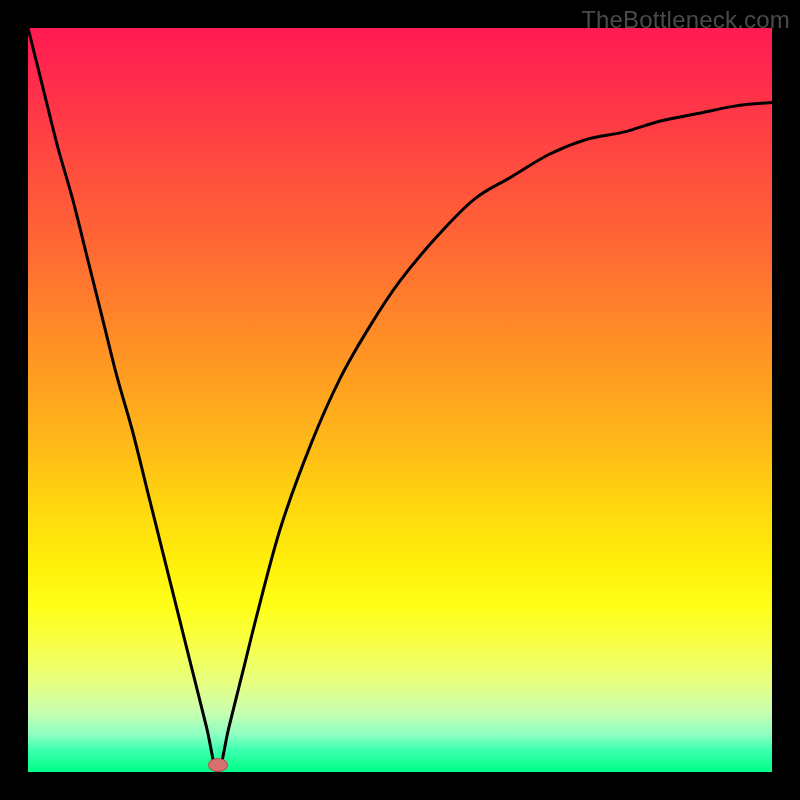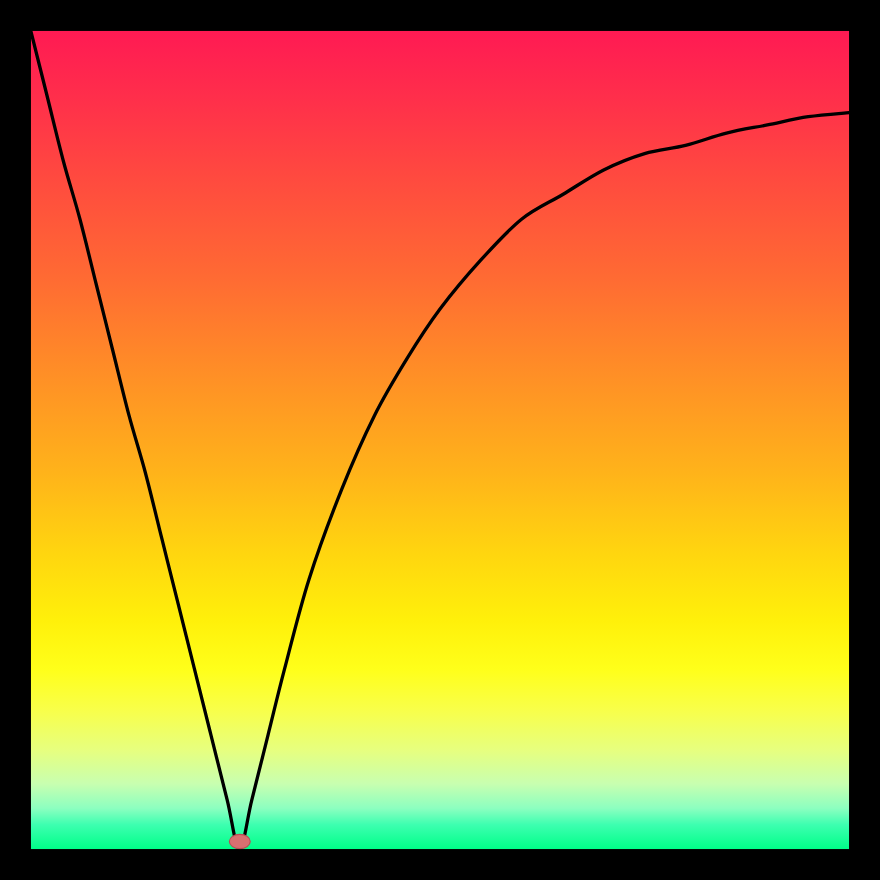--- a/index.html
+++ b/index.html
@@ -75,13 +75,14 @@
 <body>
 
 <div class="frame">
   <div class="plot-area">
     <div class="gradient-bg"></div>
     <svg class="curve" viewBox="0 0 744 744" preserveAspectRatio="none">
       <path id="curve-path" fill="none" stroke="#000000" stroke-width="3" stroke-linejoin="round" stroke-linecap="round" d="M 0.00 0.00 C 2.48 9.92, 9.92 39.68, 14.88 59.52 C 19.84 79.36, 24.80 100.44, 29.76 119.04 C 34.72 137.64, 39.68 152.52, 44.64 171.12 C 49.60 189.72, 54.56 210.80, 59.52 230.64 C 64.48 250.48, 69.44 270.32, 74.40 290.16 C 79.36 310.00, 84.32 331.08, 89.28 349.68 C 94.24 368.28, 99.20 383.16, 104.16 401.76 C 109.12 420.36, 114.08 441.44, 119.04 461.28 C 124.00 481.12, 128.96 500.96, 133.92 520.80 C 138.88 540.64, 143.84 560.48, 148.80 580.32 C 153.76 600.16, 158.72 620.00, 163.68 639.84 C 168.64 659.68, 174.22 682.00, 178.56 699.36 C 182.90 716.72, 186.00 744.00, 189.72 744.00 C 193.44 744.00, 196.54 716.72, 200.88 699.36 C 205.22 682.00, 210.80 659.68, 215.76 639.84 C 220.72 620.00, 224.44 603.88, 230.64 580.32 C 236.84 556.76, 244.28 525.76, 252.96 498.48 C 261.64 471.20, 272.80 441.44, 282.72 416.64 C 292.64 391.84, 302.56 369.52, 312.48 349.68 C 322.40 329.84, 332.32 313.72, 342.24 297.60 C 352.16 281.48, 360.84 267.84, 372.00 252.96 C 383.16 238.08, 396.80 221.96, 409.20 208.32 C 421.60 194.68, 434.00 181.04, 446.40 171.12 C 458.80 161.20, 471.20 156.24, 483.60 148.80 C 496.00 141.36, 508.40 132.68, 520.80 126.48 C 533.20 120.28, 545.60 115.32, 558.00 111.60 C 570.40 107.88, 582.80 107.26, 595.20 104.16 C 607.60 101.06, 620.00 96.10, 632.40 93.00 C 644.80 89.90, 657.20 88.04, 669.60 85.56 C 682.00 83.08, 694.40 79.98, 706.80 78.12 C 719.20 76.26, 737.80 75.02, 744.00 74.40"></path>
     </svg>
     <div class="marker" id="marker" style="left: 189.72px; top: 736.56px; background: rgb(216, 112, 112); border-color: rgb(184, 77, 85);"></div>
   </div>
+  <div class="watermark">TheBottleneck.com</div>
 </div>
 
 </body></html>

